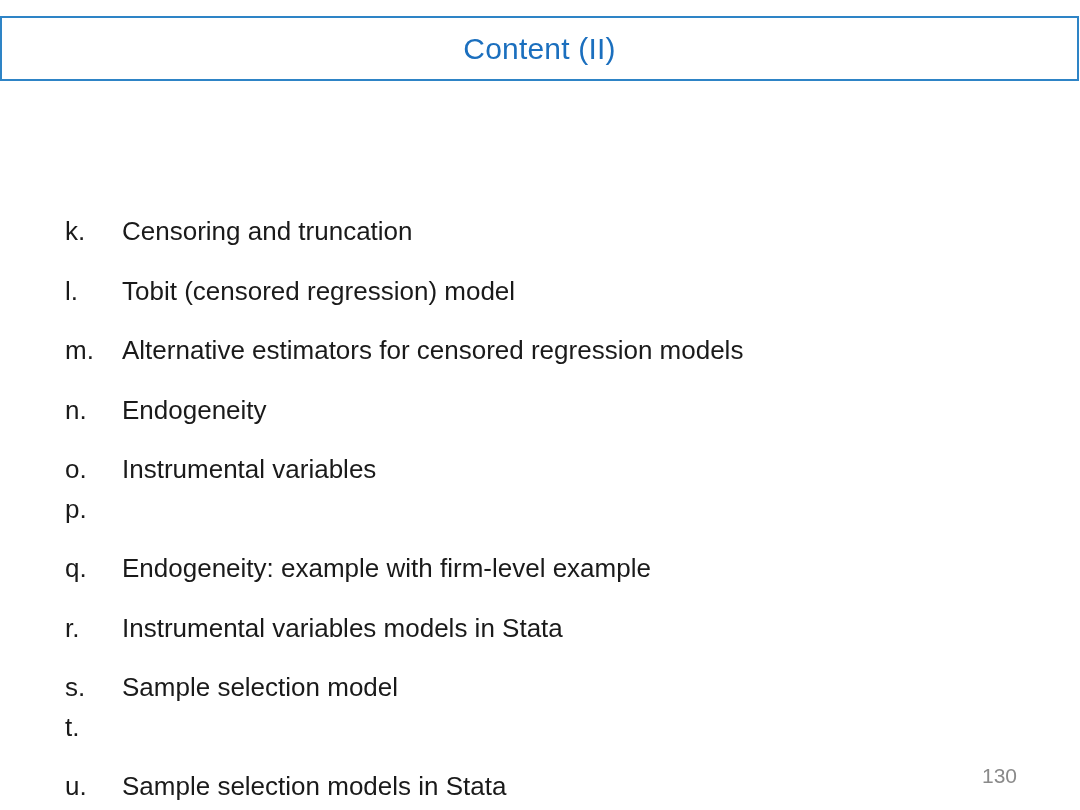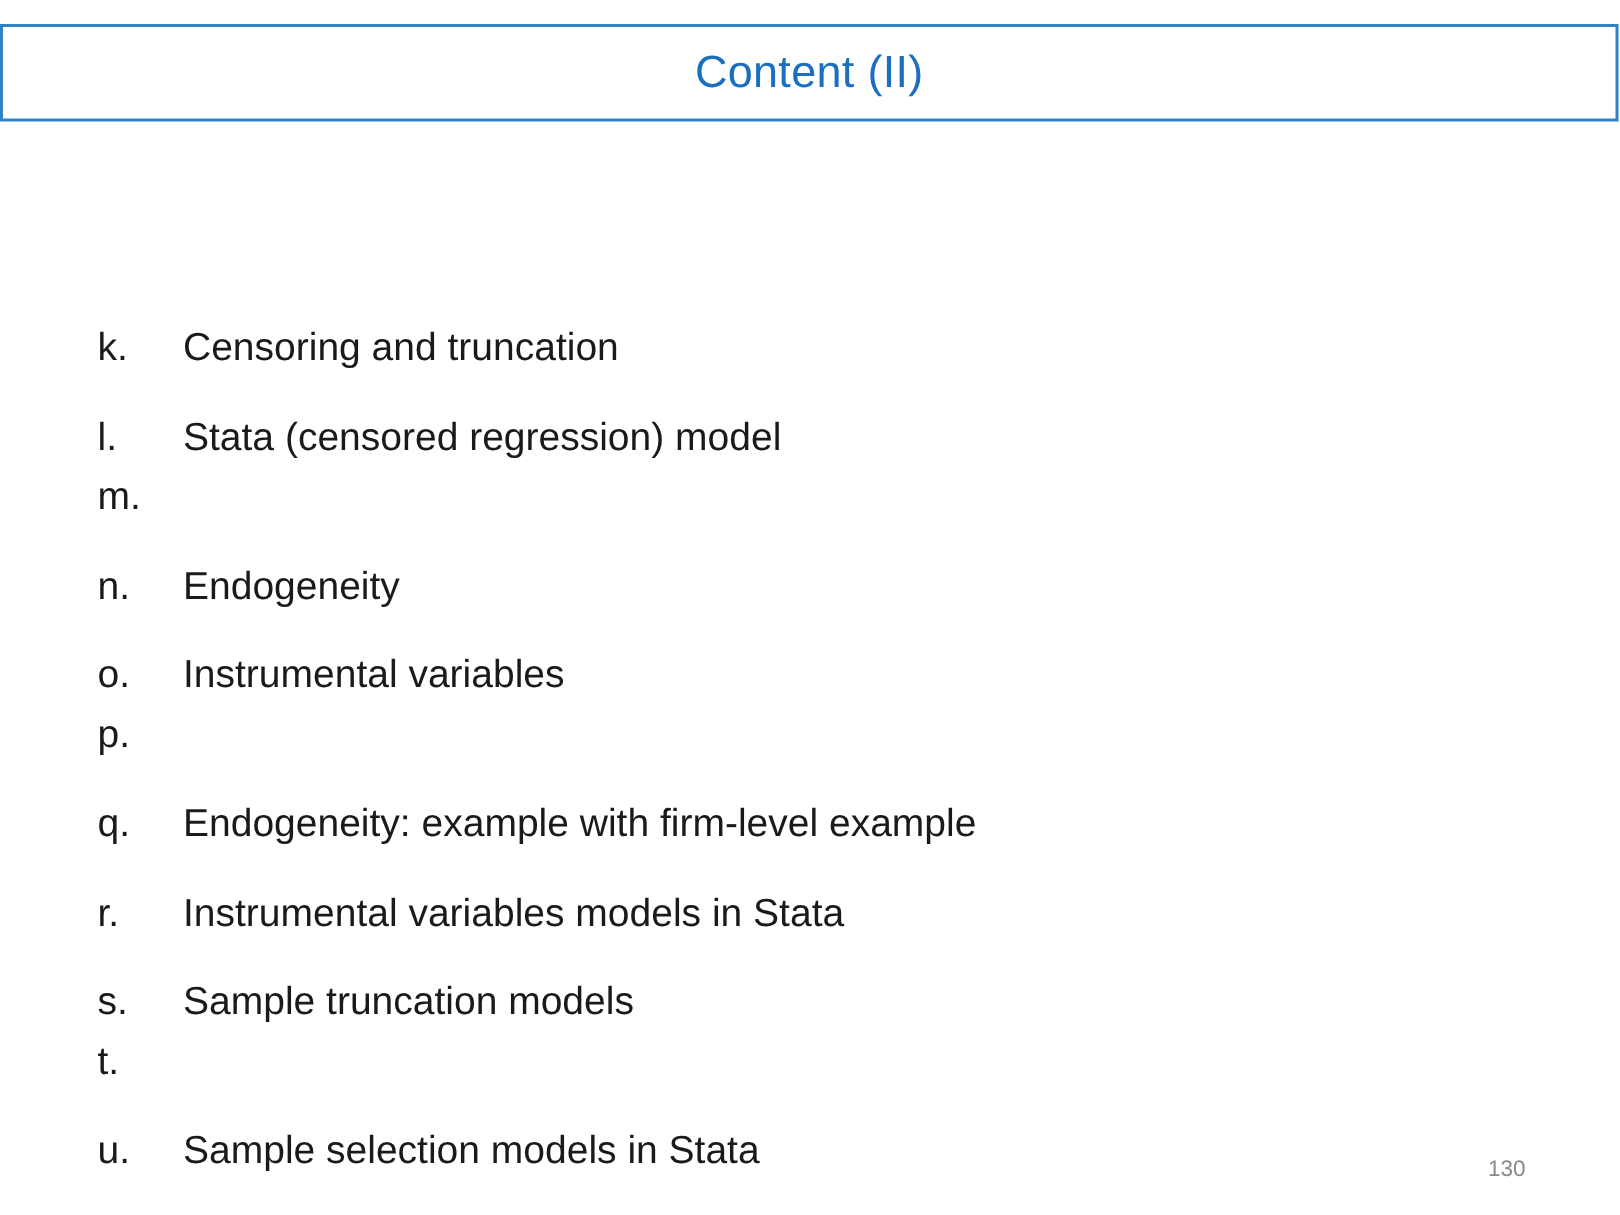--- a/index.html
+++ b/index.html
@@ -53,46 +53,47 @@
   }
   .list-text {
     white-space: nowrap;
     margin-top: 20px;
   }
   .page-number {
     position: absolute;
     right: 63px;
     bottom: 22px;
     color: var(--page-gray, #8a8a8a);
-    font-size: 15px;
+    font-size: 21px;
     text-align: right;
   }
 </style>
 </head>
 <body>
 
 <div class="slide">
 
   <div class="title-box">
     <div class="title-text">Content (II)</div>
   </div>
 
   <div class="content-list">
     <div class="list-row">
       <span class="list-marker">k.</span>
       <span class="list-text">Censoring and truncation</span>
     </div>
 
     <div class="list-row">
       <span class="list-marker">l.</span>
-      <span class="list-text">Stata (censored regression) model</span>
+      <span class="list-text">Tobit (censored regression) model</span>
     </div>
 
     <div class="list-row">
       <span class="list-marker">m.</span>
+      <span class="list-text">Alternative estimators for censored regression models</span>
     </div>
 
     <div class="list-row">
       <span class="list-marker">n.</span>
       <span class="list-text">Endogeneity</span>
     </div>
 
     <div class="list-row">
       <span class="list-marker">o.</span>
       <span class="list-text">Instrumental variables</span>
@@ -107,21 +108,21 @@
       <span class="list-text">Endogeneity: example with firm-level example</span>
     </div>
 
     <div class="list-row">
       <span class="list-marker">r.</span>
       <span class="list-text">Instrumental variables models in Stata</span>
     </div>
 
     <div class="list-row">
       <span class="list-marker">s.</span>
-      <span class="list-text">Sample truncation models</span>
+      <span class="list-text">Sample selection model</span>
     </div>
 
     <div class="list-row">
       <span class="list-marker">t.</span>
     </div>
 
     <div class="list-row">
       <span class="list-marker">u.</span>
       <span class="list-text">Sample selection models in Stata</span>
     </div>

